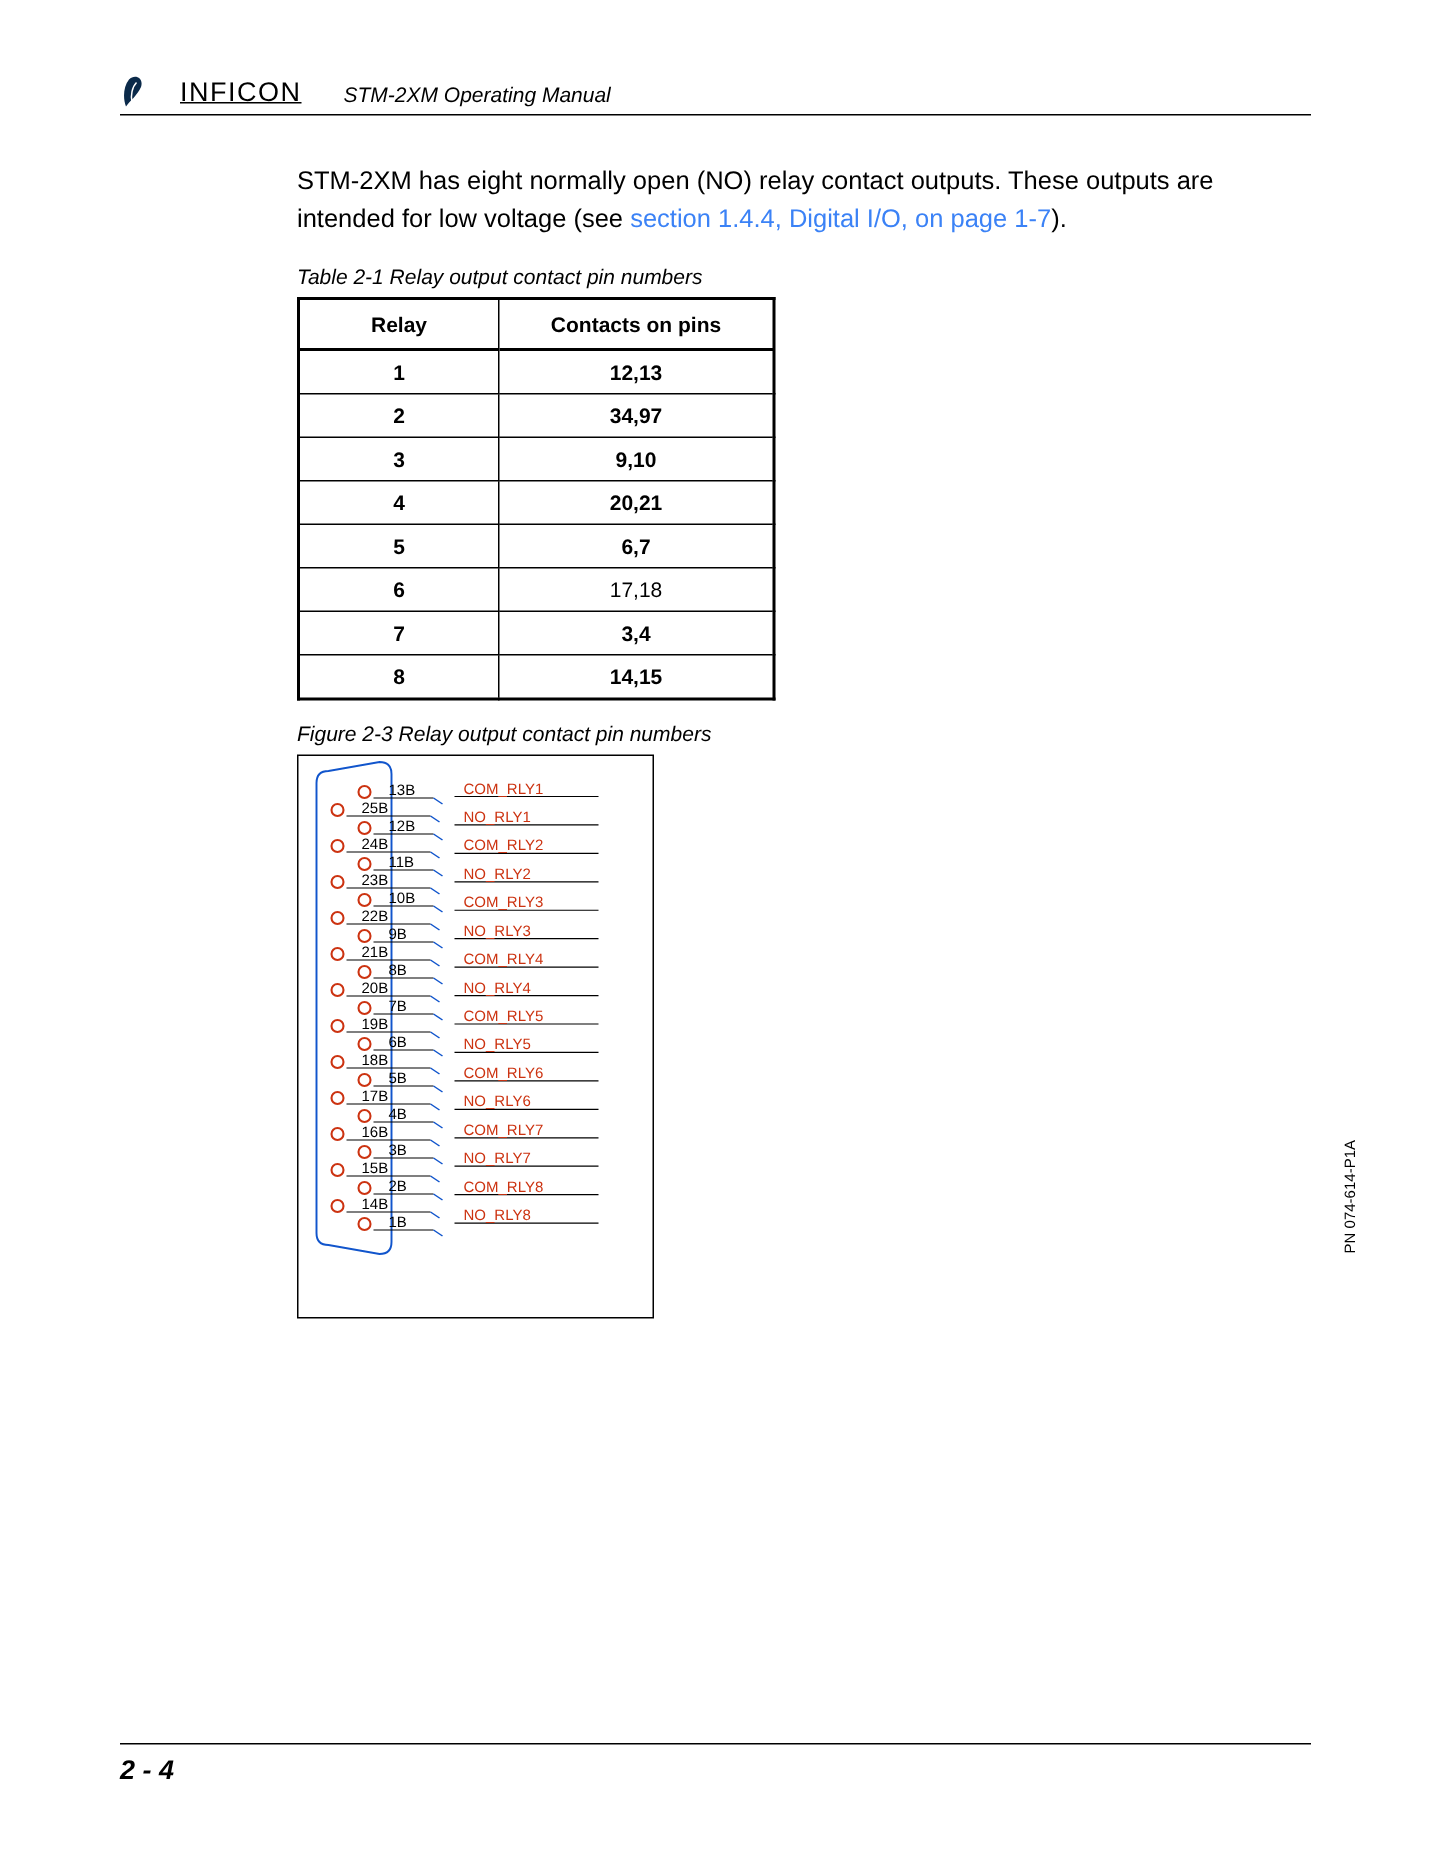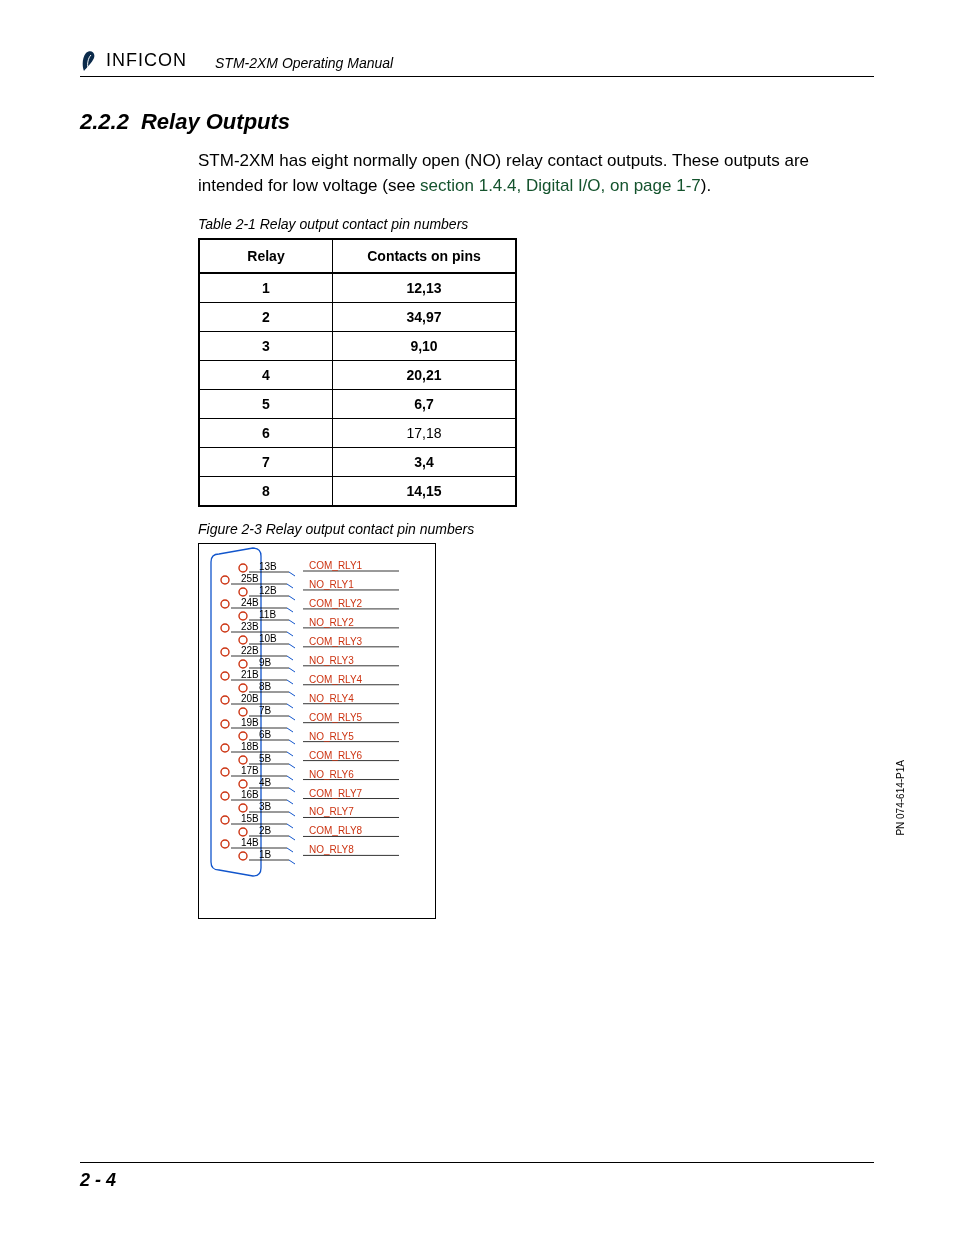--- a/index.html
+++ b/index.html
@@ -24,22 +24,23 @@
   .hdr {
     display: flex;
     align-items: flex-end;
     gap: 28px;
     border-bottom: 1.5px solid #000;
     padding-bottom: 4px;
     margin-bottom: 32px;
   }
   .logo {
     display: flex;
-    align-items: flex-start;
-    gap: 6px;
+    align-items: flex-end;
+    gap: 20px;
+    text-decoration: underline;
   }
   .logo-symbol svg { display: block; }
   .logo-text {
     font-family: Arial, Helvetica, sans-serif;
     font-weight: 400;
     letter-spacing: 1px;
     font-size: 18px;
   }
   .manual-title {
     font-style: italic;
@@ -58,21 +59,21 @@
   }
 
   
   .body-para {
     margin: 0 0 18px 118px;
     font-size: 17px;
     line-height: 1.45;
     max-width: 640px;
   }
   .body-para a {
-    color: #14532d;
+    color: #3b82f6;
     text-decoration: none;
   }
 
   
   .caption {
     margin: 0 0 6px 118px;
     font-style: italic;
     font-size: 14px;
   }
 
@@ -147,24 +148,20 @@
         <svg width="20" height="22" viewBox="0 0 20 22">
           <path d="M4 21 C2 16 2 8 6 3 C10 -1 16 2 14 8 C12 13 6 18 4 21 Z" fill="#0b2a4a"></path>
           <path d="M8 18 C7 14 8 8 11 5" stroke="#fff" stroke-width="1" fill="none"></path>
         </svg>
       </span>
       <span class="logo-text">INFICON</span>
     </div>
     <div class="manual-title">STM-2XM Operating Manual</div>
   </div>
 
-  <h2 class="section-heading">
-    <span>2.2.2</span>
-    <span>Relay Outputs</span>
-  </h2>
 
   <p class="body-para">
     <span>STM-2XM has eight normally open (NO) relay contact outputs. These outputs are intended for low voltage (see </span><a href="#">section 1.4.4, Digital I/O, on page 1-7</a><span>).</span>
   </p>
 
   <p class="caption">Table 2-1  Relay output contact pin numbers</p>
 
   <table class="tbl21">
     <thead>
       <tr>

